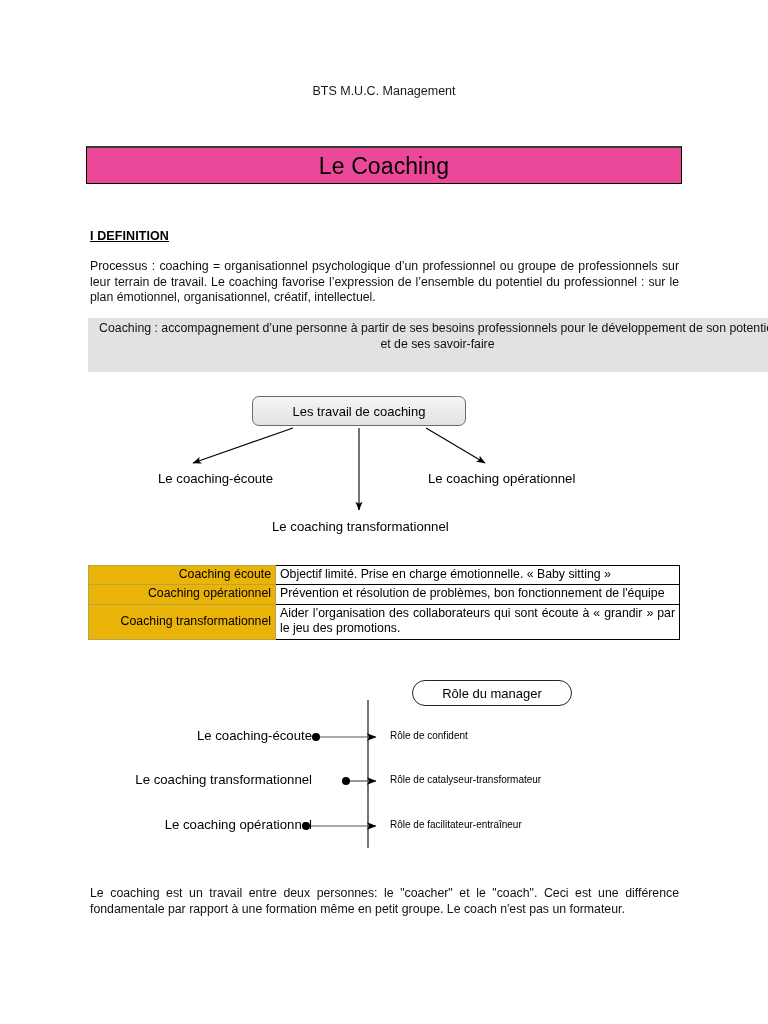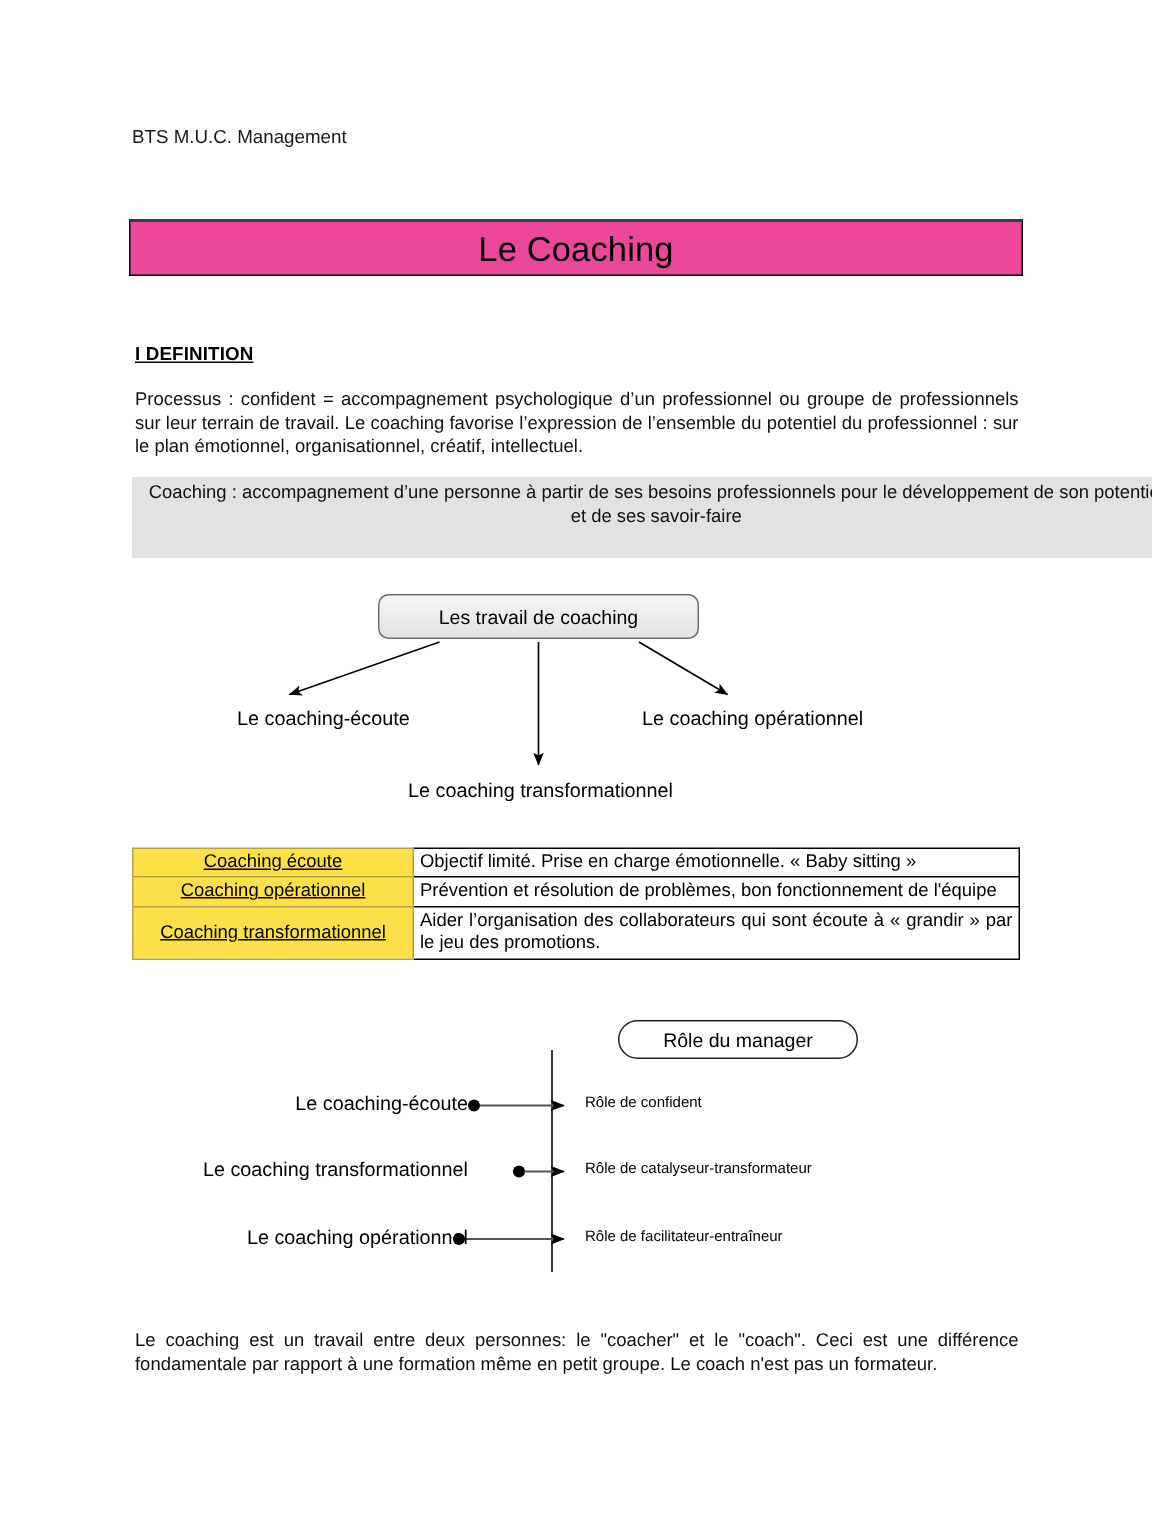--- a/index.html
+++ b/index.html
@@ -24,21 +24,21 @@
     height: 1024px;
     background: #ffffff;
   }
 
   
   .running-head {
     position: absolute;
     left: 88px;
     top: 83px;
     width: 592px;
-    text-align: left;
+    text-align: center;
     font-size: 12.5px;
     line-height: 16px;
     color: #1a1a1a;
   }
 
   
   .title-box {
     position: absolute;
     left: 86px;
     top: 146px;
@@ -155,25 +155,24 @@
     font-size: 12.3px;
     line-height: 15.4px;
   }
   .levels-table td {
     border: 1px solid #000000;
     padding: 1px 4px 2px 4px;
     vertical-align: top;
   }
   .levels-table td.label-cell {
     width: 178px;
-    background: #fde047;
+    background: #eab308;
     border: 1px solid #b3a642;
-    text-align: center;
+    text-align: right;
     vertical-align: middle;
-    text-decoration: underline;
   }
   .levels-table td.desc-cell {
     text-align: justify;
   }
 
   
   .diagram-roles {
     position: absolute;
     left: 130px;
     top: 672px;
@@ -227,21 +226,21 @@
 <div class="page">
 
   <div class="running-head">BTS M.U.C. Management</div>
 
   <div class="title-box">
     <span class="title-box-text">Le Coaching</span>
   </div>
 
   <div class="section-heading">I DEFINITION</div>
 
-  <div class="para para-definition">Processus : confident = accompagnement psychologique d’un professionnel ou groupe de professionnels sur leur terrain de travail. Le coaching favorise l’expression de l’ensemble du potentiel du professionnel : sur le plan émotionnel, organisationnel, créatif, intellectuel.</div>
+  <div class="para para-definition">Processus : coaching = organisationnel psychologique d’un professionnel ou groupe de professionnels sur leur terrain de travail. Le coaching favorise l’expression de l’ensemble du potentiel du professionnel : sur le plan émotionnel, organisationnel, créatif, intellectuel.</div>
 
   <div class="callout">Coaching : accompagnement d’une personne à partir de ses besoins professionnels pour le développement de son potentiel et de ses savoir-faire</div>
 
   <div class="diagram-levels">
 
     <svg width="510" height="168" viewBox="0 0 510 168">
       <defs>
         <marker id="arrowSolid" markerWidth="9" markerHeight="9" refX="7.5" refY="3.2" orient="auto" markerUnits="strokeWidth">
           <path d="M0,0 L8,3.2 L0,6.4 L1.8,3.2 Z" fill="#000000"></path>
         </marker>

